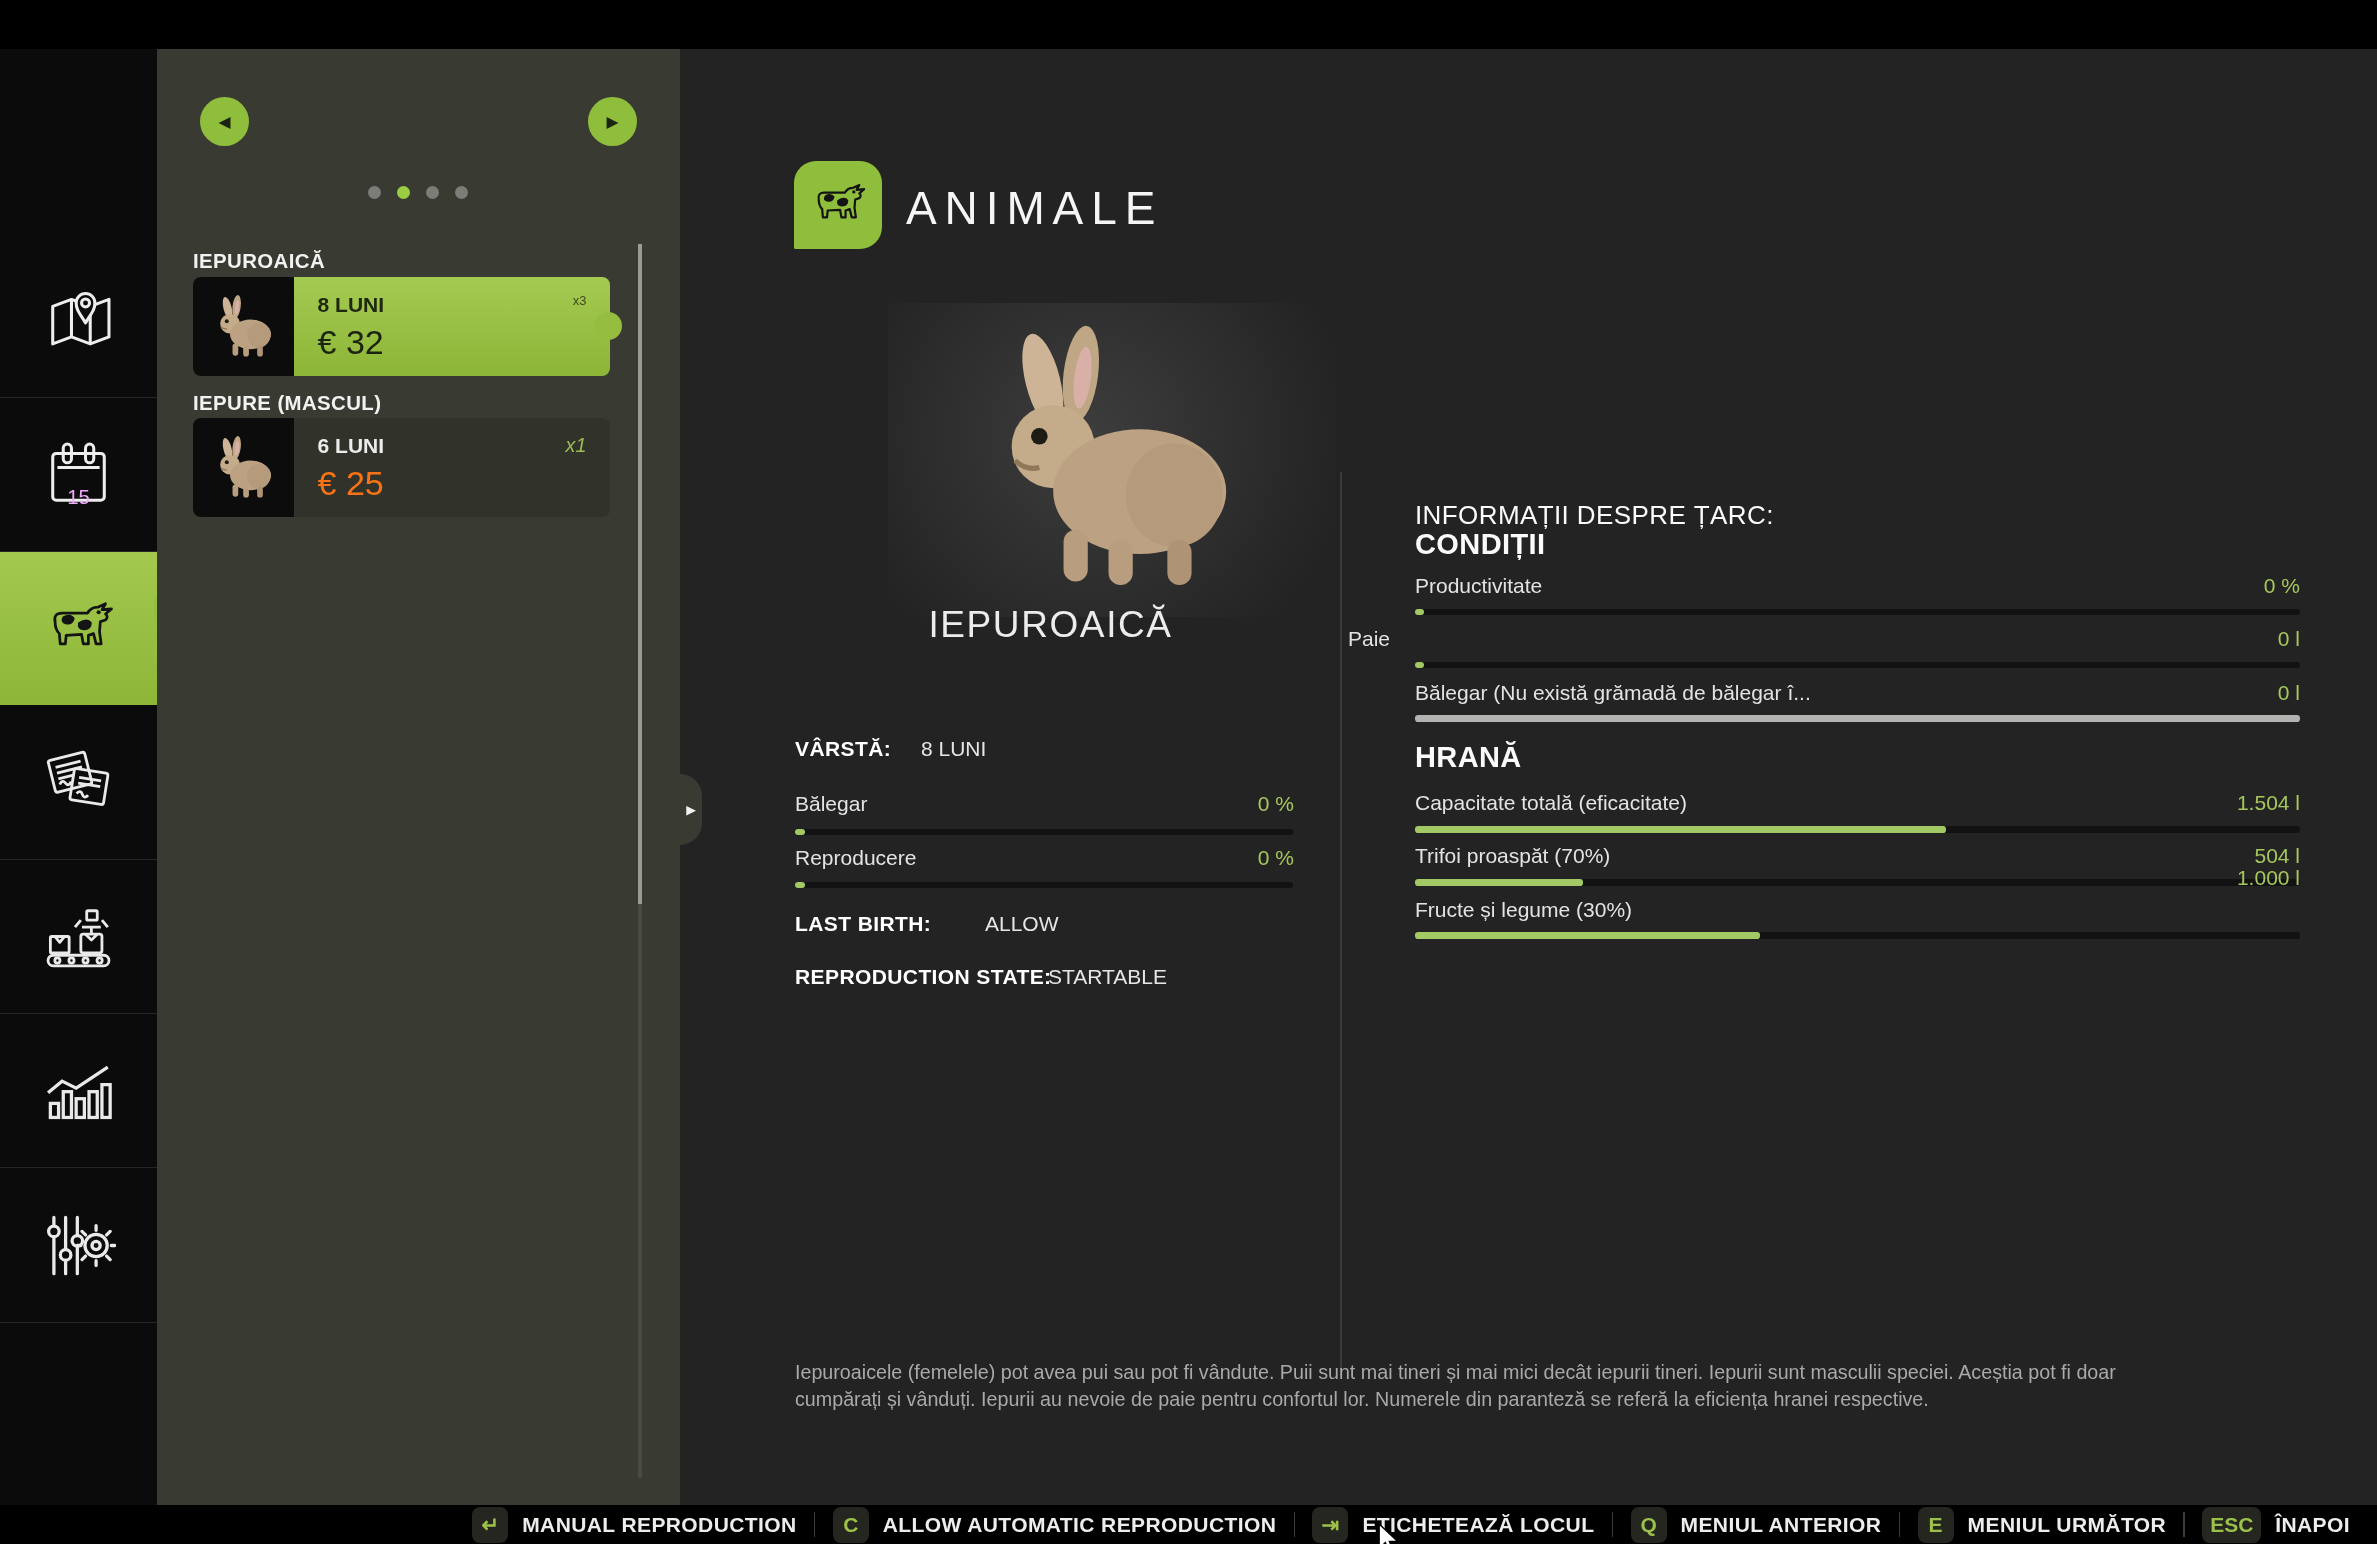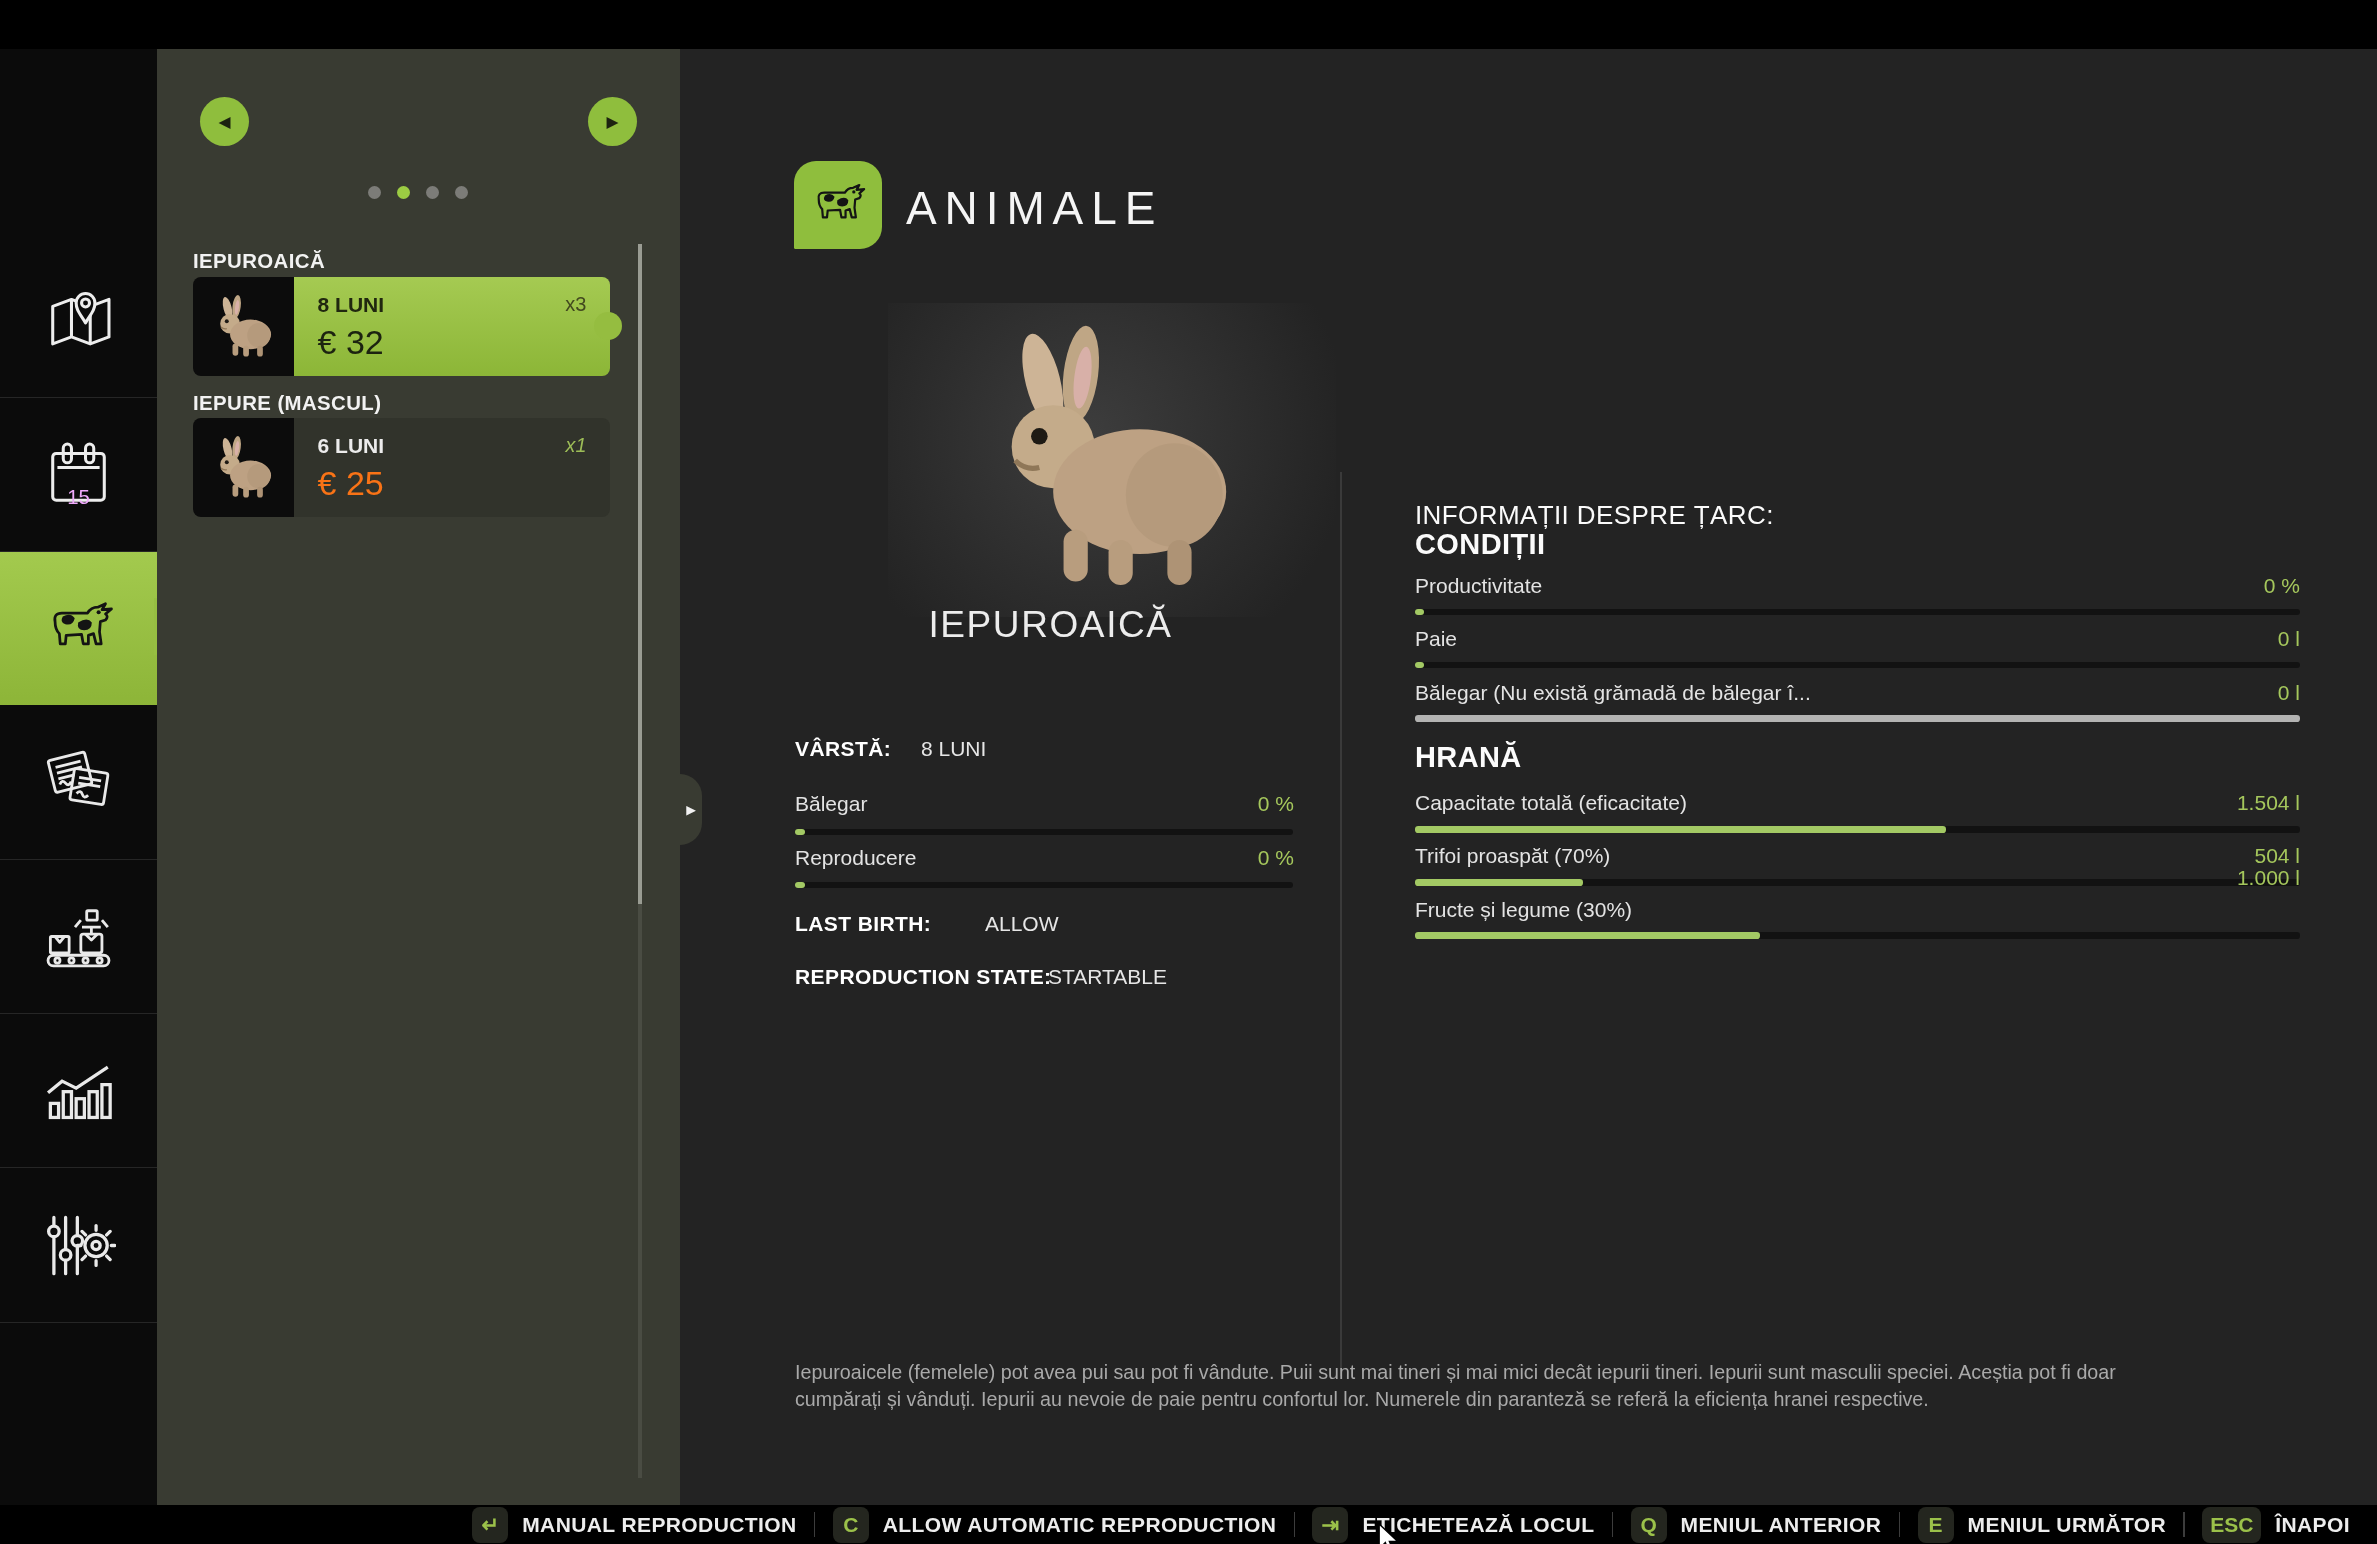--- a/index.html
+++ b/index.html
@@ -46,21 +46,21 @@
   .anim-row .thumb{width:101px;height:99px;background:#0c0c0c;border-radius:7.9px 0 0 7.9px;
                    display:flex;align-items:center;justify-content:center;flex:none;}
   .anim-row .thumb svg{width:82px;height:66px;}
   .row-body{position:relative;flex:1;border-radius:0 7.9px 7.9px 0;padding:15.7px 20.4px 0 23.6px;box-sizing:border-box;}
   .row-sel .row-body{background:linear-gradient(180deg,#a5ca52,#8cb637);}
   .row-sel .row-body::after{content:'';position:absolute;right:-11.8px;top:35px;width:28px;height:28px;
                             border-radius:50%;background:#95bd40;}
   .row-plain .row-body{background:#31332b;}
   .age-sel{color:#20270f;font-size:21px;font-weight:600;}
   .price-sel{color:#1c2310;font-size:34px;margin-top:6.3px;}
-  .cnt-sel{position:absolute;right:23.6px;top:15.7px;color:#42491f;font-size:20px;}
+  .cnt-sel{position:absolute;right:23.6px;top:15.7px;color:#42491f;font-size:13px;}
   .age-pl{color:#ececec;font-size:21px;font-weight:600;}
   .price-pl{color:#f97316;font-size:34px;margin-top:6.3px;}
   .cnt-pl{position:absolute;right:23.6px;top:15.7px;color:#9dbd57;font-size:19.7px;font-style:italic;}
   .row-arrow{position:absolute;right:-4.7px;top:42px;color:#181d0c;font-size:13.4px;}
 
   
   #collapse-tab{left:680px;top:774px;width:22px;height:71px;background:#393b32;
                 border-radius:0 35px 35px 0;display:flex;align-items:center;justify-content:center;
                 color:#f2f2f2;font-size:12.6px;cursor:pointer;}
   #animale-icon{left:794px;top:161px;width:88px;height:88px;background:#8fbe3d;
@@ -332,21 +332,21 @@
 
   <div class="abs" id="info-title">INFORMAȚII DESPRE ȚARC:</div>
   <div class="sect-head" style="top:528px">CONDIȚII</div>
 
   <div class="bar-label" style="left:1415px;top:574px">Productivitate</div>
   <div class="bar-val" style="left:2107px;top:574px;width:193px">0 %</div>
   <div class="bar" style="left:1415px;top:609px;width:885px">
     <div class="bar-fill" style="width: 1%;"></div>
   </div>
 
-  <div class="bar-label" style="left:1415px;top:627px">Paie</div>
+  <div class="bar-label" style="left:1348px;top:627px">Paie</div>
   <div class="bar-val" style="left:2107px;top:627px;width:193px">0 l</div>
   <div class="bar" style="left:1415px;top:662px;width:885px">
     <div class="bar-fill" style="width: 1%;"></div>
   </div>
 
   <div class="bar-label" style="left:1415px;top:681px">Bălegar (Nu există grămadă de bălegar î...</div>
   <div class="bar-val" style="left:2107px;top:681px;width:193px">0 l</div>
   <div class="bar" style="left:1415px;top:715px;width:885px;height:7px">
     <div class="bar-fill muted" style="width: 100%;"></div>
   </div>

